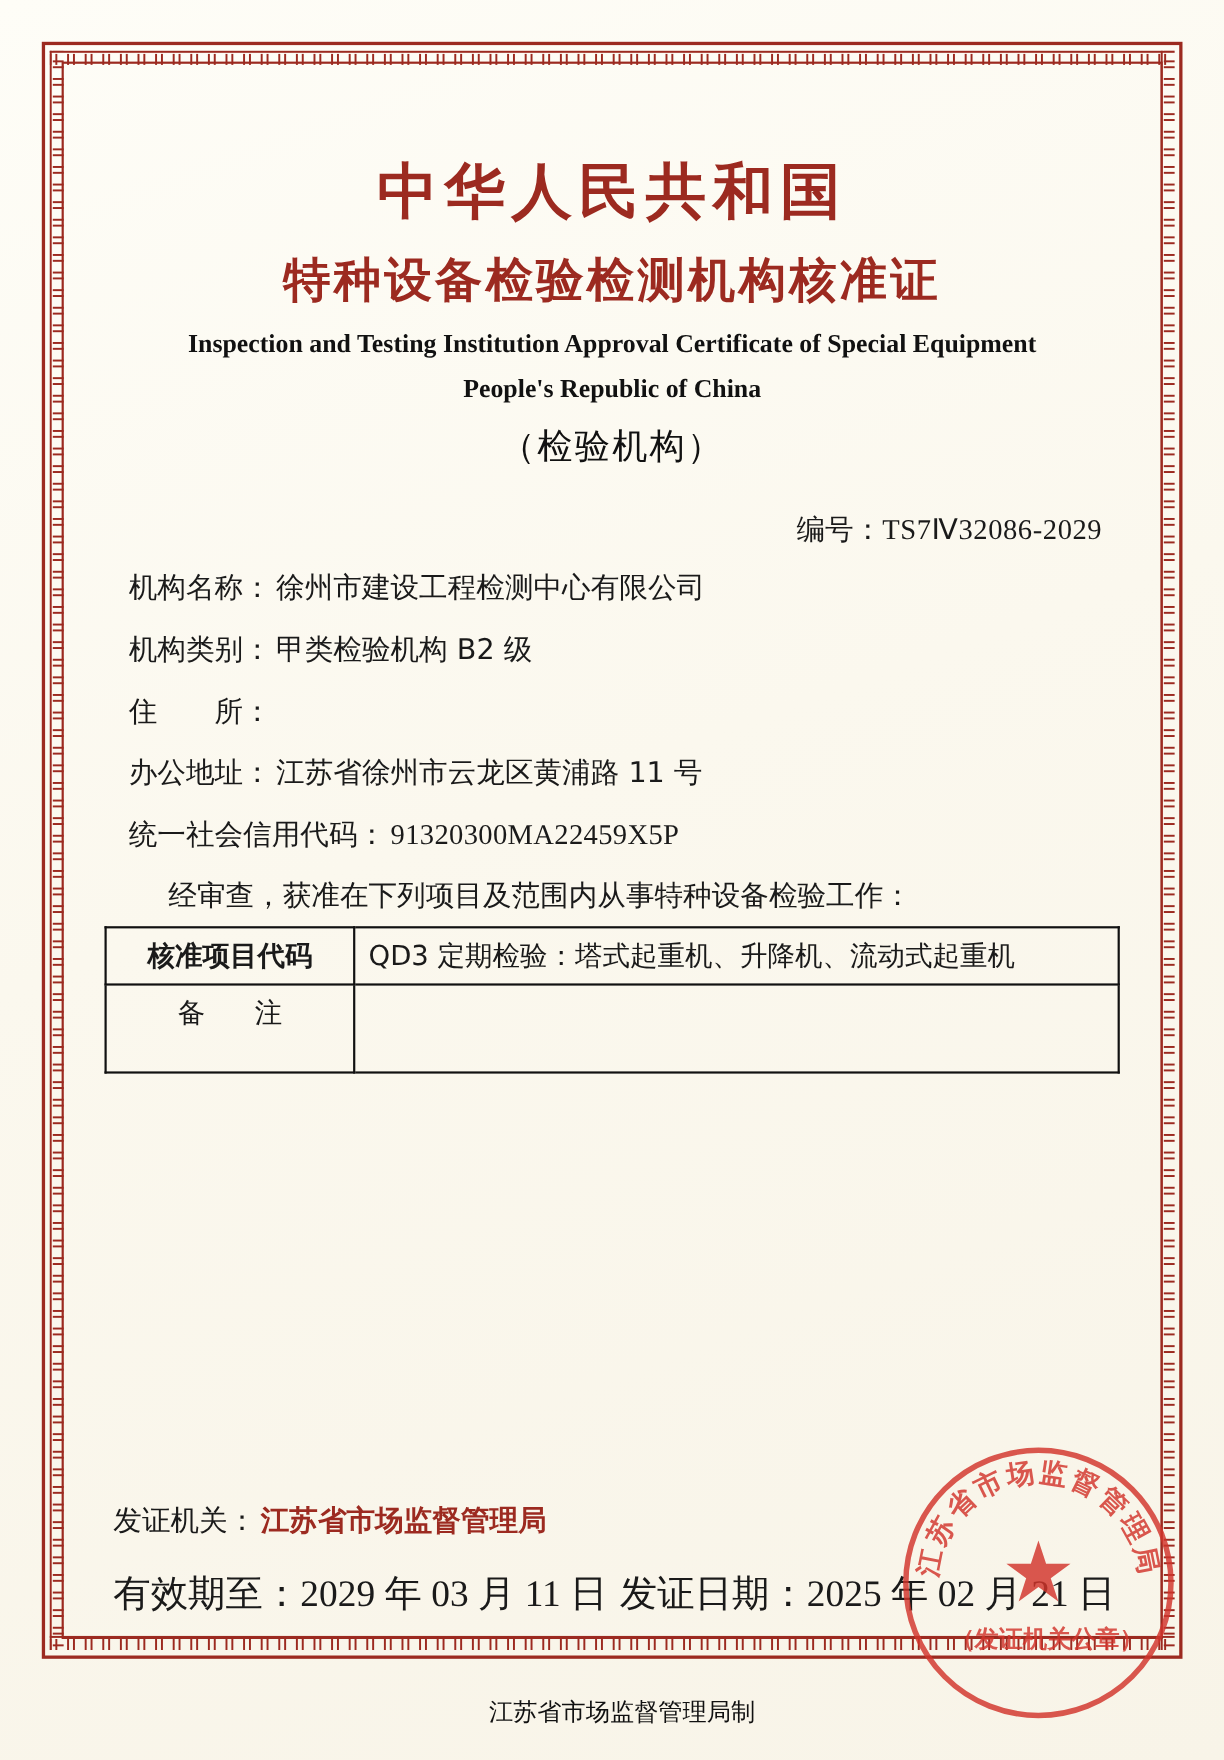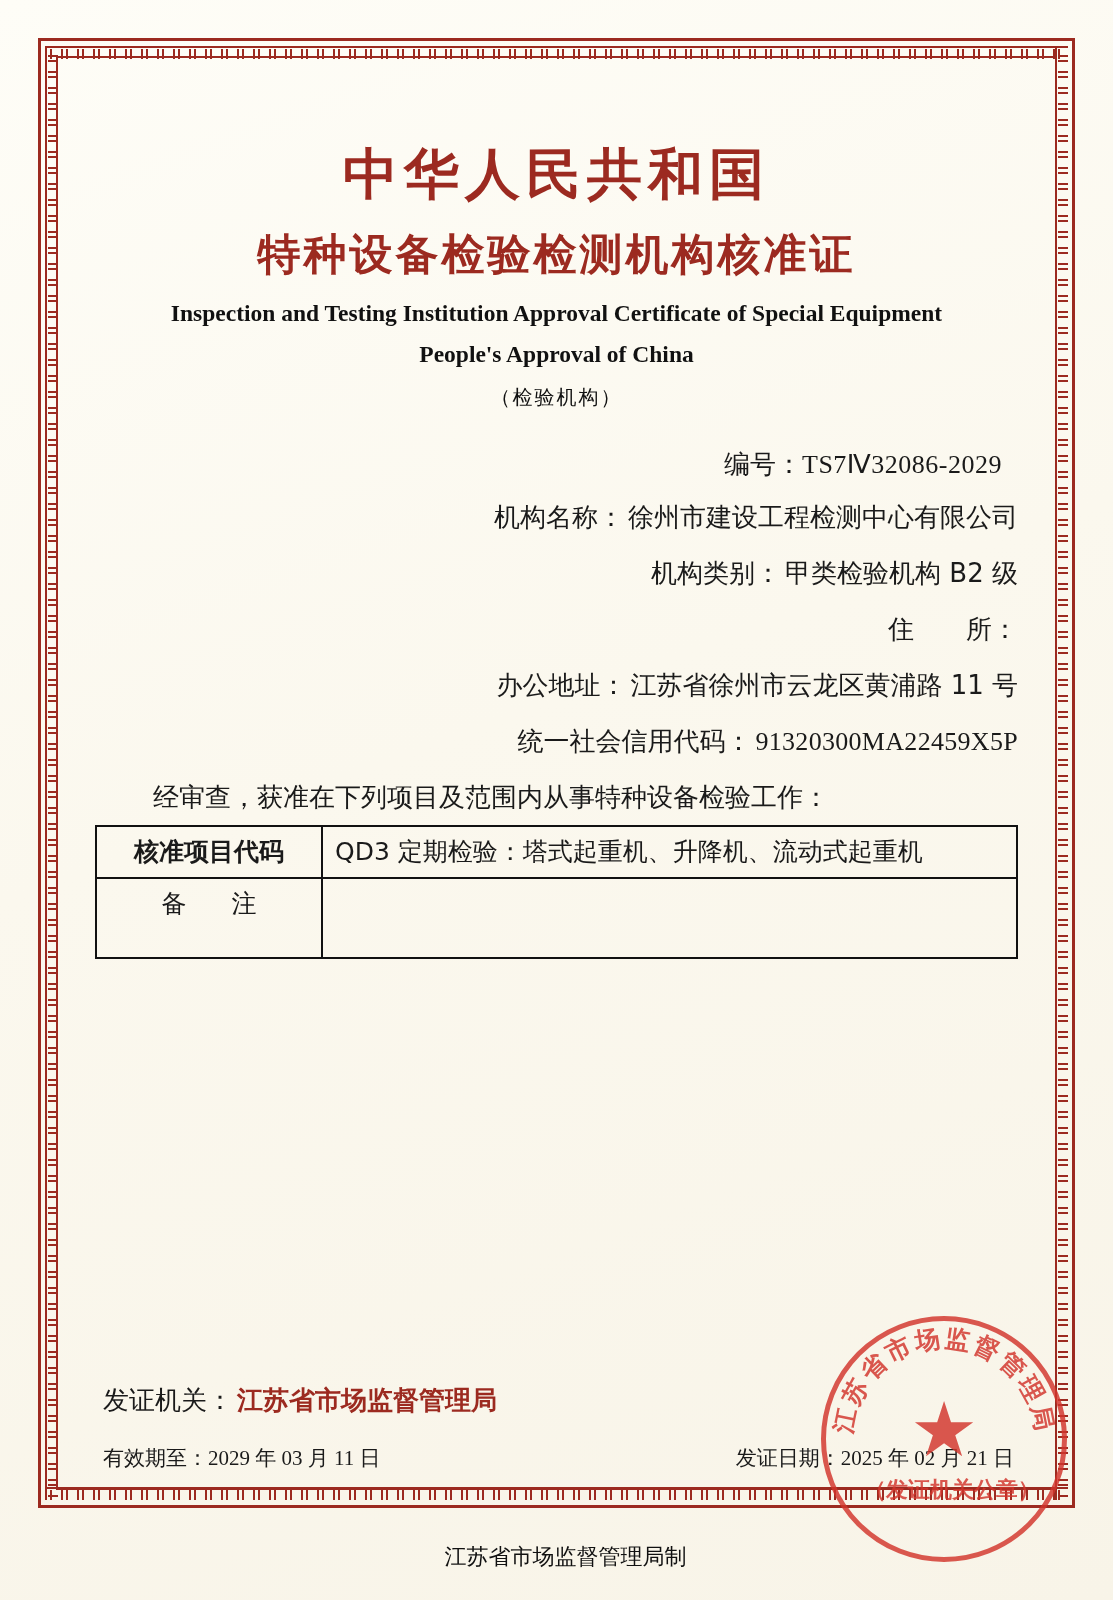--- a/index.html
+++ b/index.html
@@ -117,21 +117,21 @@
     font-family: "Liberation Serif", serif;
     font-weight: bold;
     font-size: 23.5px;
     color: #111;
     margin-top: 16px;
   }
   .title-en-2 { margin-top: 14px; }
   .title-sub {
     text-align: center;
     font-family: "DejaVu Sans", sans-serif;
-    font-size: 20px;
+    font-size: 32px;
     letter-spacing: 2px;
     color: #111;
     margin-top: 16px;
   }
 
   .serial-row {
     text-align: right;
     margin-top: 36px;
     padding-right: 16px;
     font-size: 26px;
@@ -145,21 +145,20 @@
   .fields {
     margin-top: 18px;
     padding-left: 22px;
   }
   .field-row {
     display: flex;
     align-items: baseline;
     font-size: 26px;
     font-family: "DejaVu Sans", sans-serif;
     margin-bottom: 21px;
-    justify-content: flex-end;
   }
   .field-label {
     white-space: pre;
     flex: 0 0 auto;
   }
   .field-value {
     margin-left: 4px;
     font-family: "DejaVu Sans", sans-serif;
   }
   .field-value.mono {
@@ -222,21 +221,21 @@
   }
   .issuer-value {
     color: #9c2a20;
     font-weight: bold;
     margin-left: 4px;
   }
   .valid-row {
     display: flex;
     align-items: baseline;
     justify-content: space-between;
-    font-size: 21px;
+    font-size: 34px;
     font-family: "DejaVu Sans", sans-serif;
     padding-left: 8px;
   }
   .valid-left .date, .valid-right .date {
     font-family: "Liberation Serif", serif;
   }
   .valid-right {
     padding-right: 4px;
   }
 
@@ -314,21 +313,21 @@
     </div>
   <div class="fret fret-right">
       <div class="fret-v"></div>
     </div>
 
   <div class="content">
 
     <div class="title-cn-1">中华人民共和国</div>
     <div class="title-cn-2">特种设备检验检测机构核准证</div>
     <div class="title-en-1">Inspection and Testing Institution Approval Certificate of Special Equipment</div>
-    <div class="title-en-2">People's Approval of China</div>
+    <div class="title-en-2">People's Republic of China</div>
     <div class="title-sub">（检验机构）</div>
 
     <div class="serial-row">
       <span>编号：</span><span class="serial-value">TS7Ⅳ32086-2029</span>
     </div>
 
     <div class="fields">
       <div class="field-row">
         <span class="field-label">机构名称：</span>
         <span class="field-value">徐州市建设工程检测中心有限公司</span>

